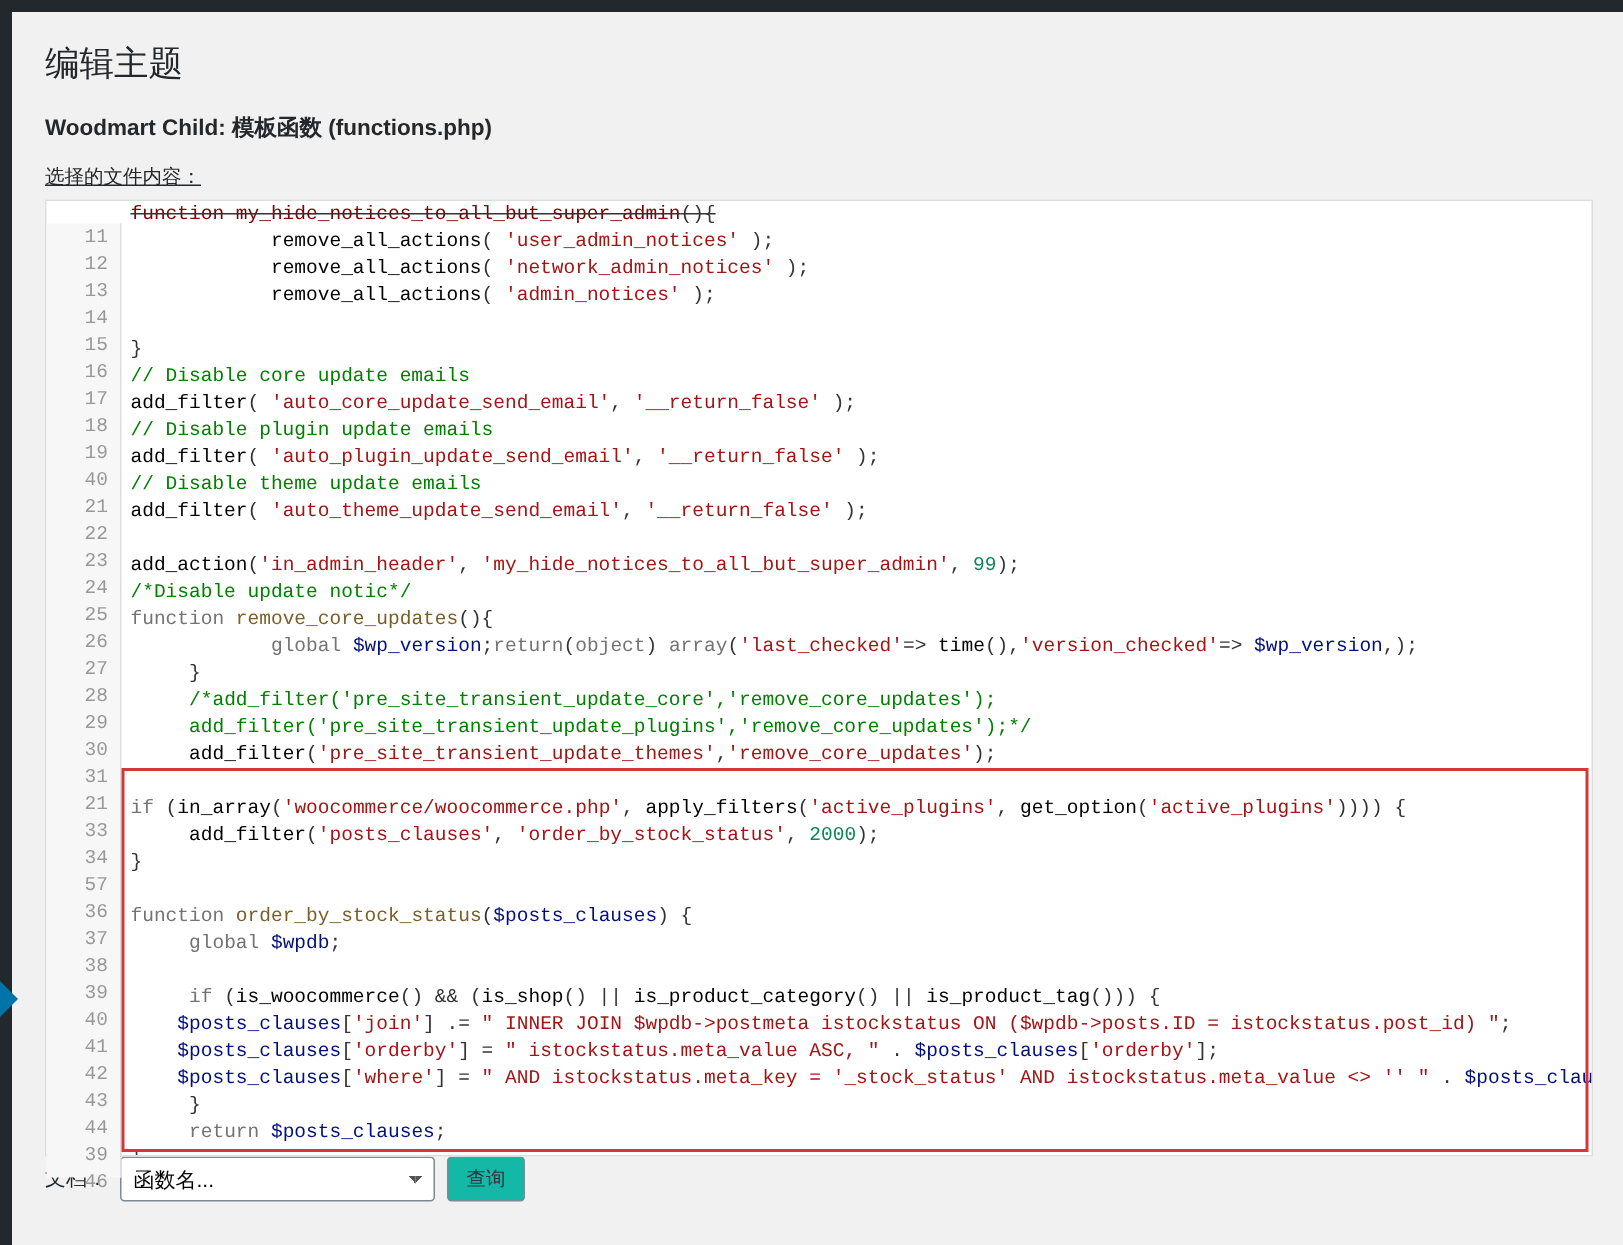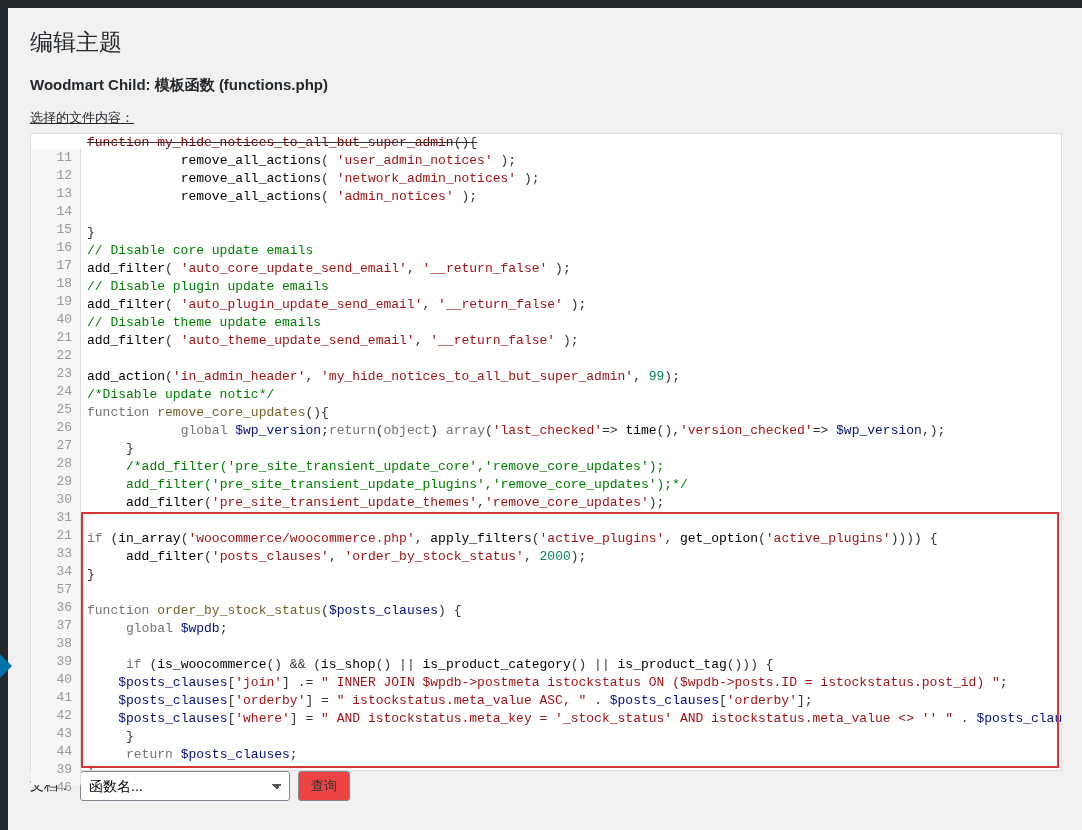--- a/index.html
+++ b/index.html
@@ -25,21 +25,21 @@
     .str { color:#a31515; }
     .cmt { color:#008000; }
     .var { color:#001080; }
     .pun { color:#333; }
     .num { color:#098658; }
     .dk  { color:#800000; }
     
     .doc-row { display:flex; align-items:center; gap:8px; font-size:14px; }
     .doc-row label { font-size:14px; color:#23282d; }
     select { height:30px; min-width:210px; border:1px solid #7e8993; border-radius:3px; background:#fff; padding:0 24px 0 8px; font-size:14px; appearance:none; -webkit-appearance:none; background-image:linear-gradient(45deg,transparent 50%,#555 50%),linear-gradient(135deg,#555 50%,transparent 50%); background-position:right 12px center,right 7px center; background-size:5px 5px,5px 5px; background-repeat:no-repeat; }
-    .button { height:30px; padding:0 12px; border:1px solid #7e8993; border-radius:3px; background:#ef4444; color:#2c3338; font-size:13px; cursor:pointer; }
+    .button { height:30px; padding:0 12px; border:1px solid #7e8993; border-radius:3px; background:#14b8a6; color:#2c3338; font-size:13px; cursor:pointer; }
   </style>
 </head>
 <body>
 
 <div class="top-sliver"></div>
 <div class="left-edge">
   <div class="left-tab"></div>
 </div>
 
 <div class="wrap">

